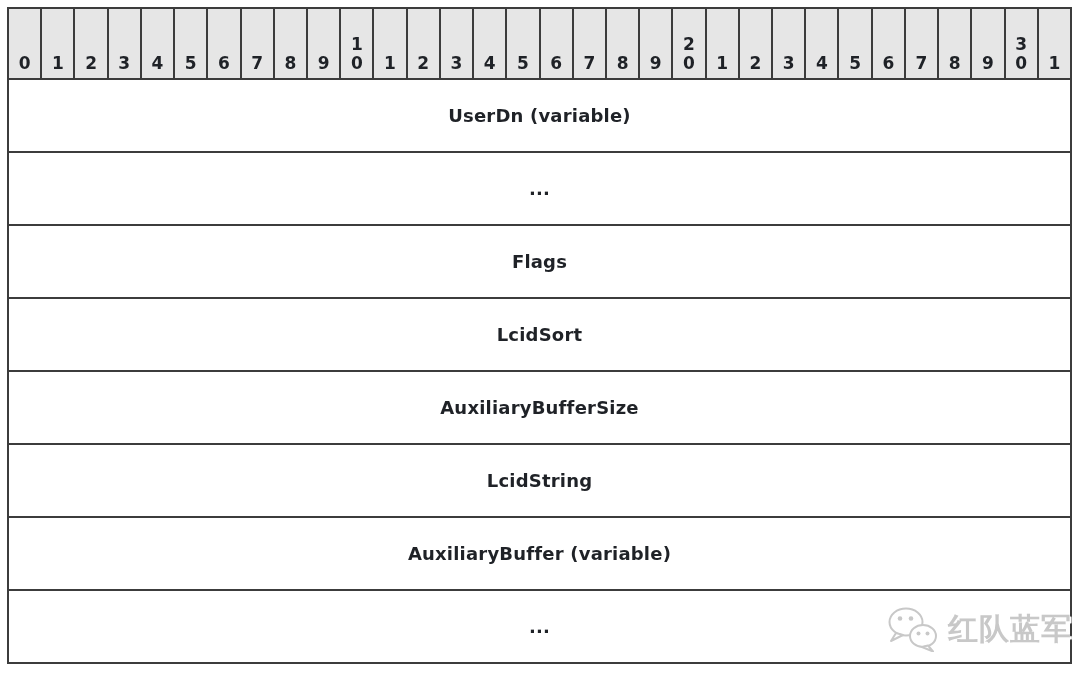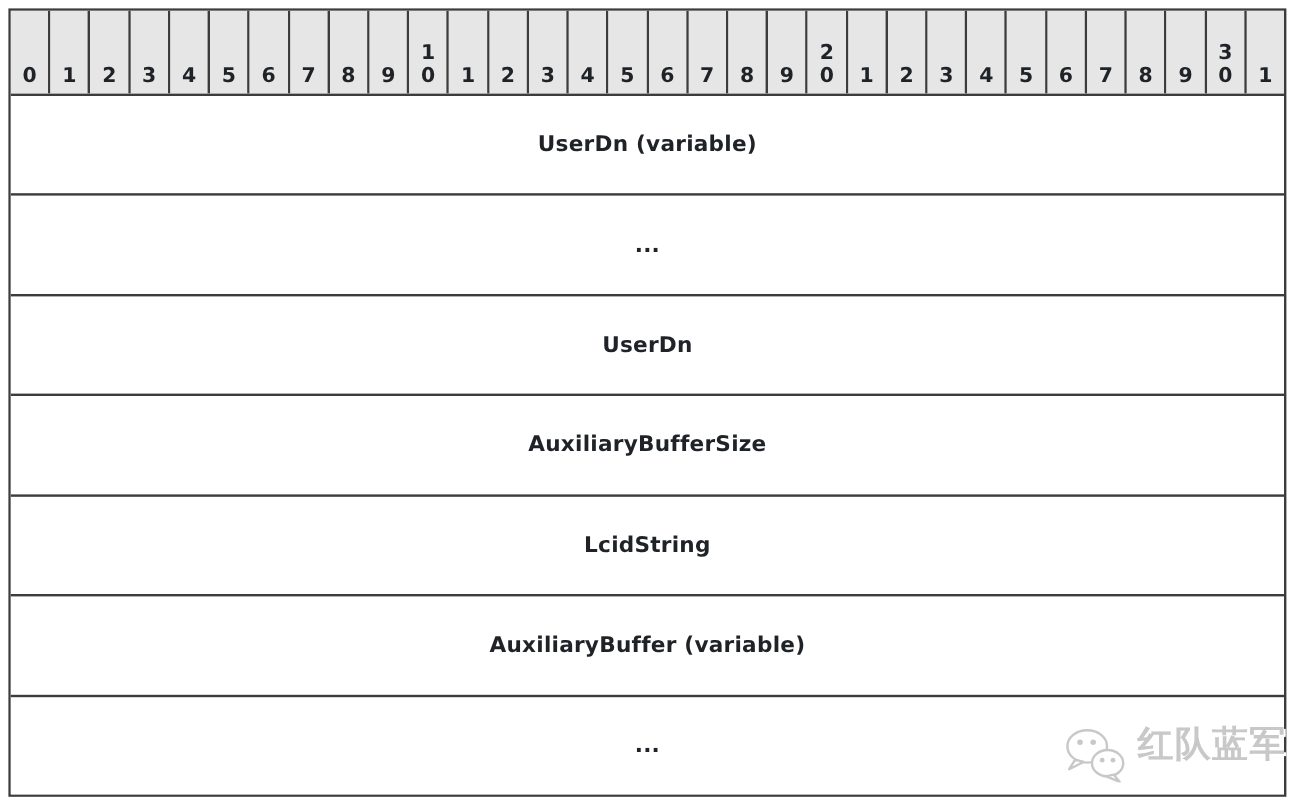--- a/index.html
+++ b/index.html
@@ -63,21 +63,21 @@
     font-weight: 600;
     color: var(--text, #1f2227);
     letter-spacing: 0.2px;
     white-space: pre;
   }
   .watermark {
     position: absolute;
     left: 884px;
     top: 606px;
     display: flex;
-    align-items: flex-start;
+    align-items: center;
     gap: 6px;
     pointer-events: none;
   }
   .wm-text {
     font-size: 30px;
     font-weight: bold;
     color: var(--watermark, #c8c8c8);
     text-shadow: 1.5px 1.5px 0 #ffffff, 2px 2px 1px rgba(255,255,255,0.9);
     letter-spacing: 1px;
     line-height: 1;
@@ -191,21 +191,24 @@
         </div>
       </div>
 
   <div class="field-row">
         <span class="field-label">UserDn (variable)</span>
       </div>
       <div class="field-row">
         <span class="field-label">...</span>
       </div>
       <div class="field-row">
-        <span class="field-label">UserDn</span>
+        <span class="field-label">Flags</span>
+      </div>
+      <div class="field-row">
+        <span class="field-label">LcidSort</span>
       </div>
       <div class="field-row">
         <span class="field-label">AuxiliaryBufferSize</span>
       </div>
       <div class="field-row">
         <span class="field-label">LcidString</span>
       </div>
       <div class="field-row">
         <span class="field-label">AuxiliaryBuffer (variable)</span>
       </div>

